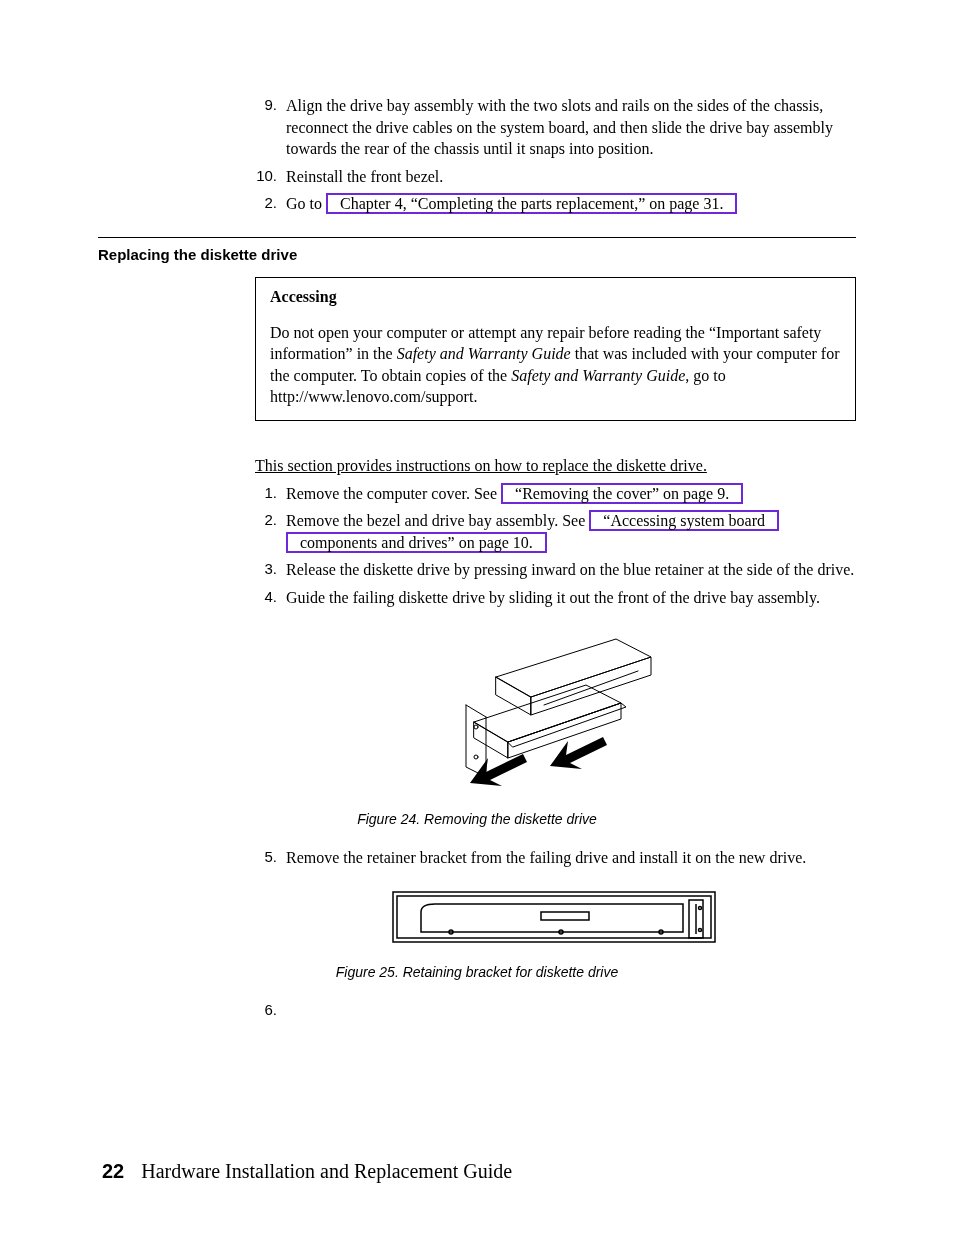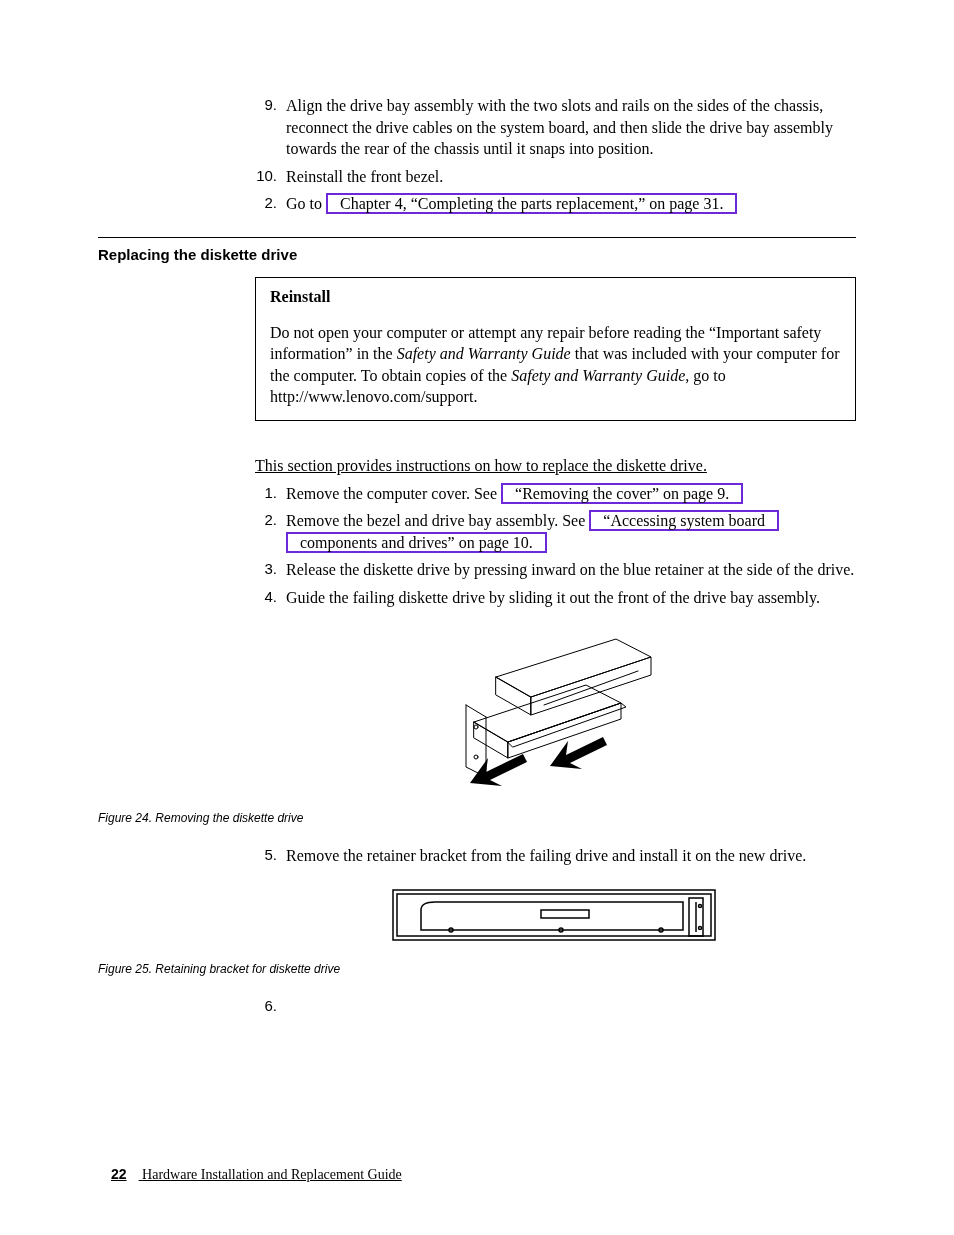--- a/index.html
+++ b/index.html
@@ -69,34 +69,34 @@
     margin-bottom: 14px;
   }
   .intro-para {
     margin: 34px 0 6px 0;
     line-height: 1.35;
     text-decoration: underline;
   }
   .fig-caption {
     font-family: Arial, Helvetica, sans-serif;
     font-style: italic;
-    font-size: 12px;
+    font-size: 14px;
     margin: 14px 0 20px 12px;
     margin-left: 0;
+    text-align: center;
   }
   .illustration {
     display: block;
     margin: 18px auto 0 auto;
   }
   .footer {
     position: absolute;
     bottom: 52px;
-    left: 111px;
-    font-size: 14px;
-    text-decoration: underline;
+    left: 102px;
+    font-size: 20px;
   }
   .footer .pg {
     font-weight: bold;
     font-family: Arial, Helvetica, sans-serif;
     margin-right: 12px;
   }
   .italic { font-style: italic; }
 </style>
 </head>
 <body>
@@ -117,21 +117,21 @@
         <span class="num">2.</span>
         <span>Go to </span><span class="linkbox">Chapter 4, “Completing the parts replacement,” on page 31.</span>
       </li>
     </ol>
   </div>
 
   <hr class="section-rule">
   <h2 class="section-title">Replacing the diskette drive</h2>
 
   <div class="attention-box">
-    <div class="att-title">Reinstall</div>
+    <div class="att-title">Accessing</div>
     <div>
       <span>Do not open your computer or attempt any repair before reading the “Important safety information” in the </span><span class="italic">Safety and Warranty Guide</span><span> that was included with your computer for the computer. To obtain copies of the </span><span class="italic">Safety and Warranty Guide</span><span>, go to http://www.lenovo.com/support.</span>
     </div>
   </div>
 
   <div class="content-col">
     <p class="intro-para">This section provides instructions on how to replace the diskette drive.</p>
     <ol class="manual-list">
       <li>
         <span class="num">1.</span>

